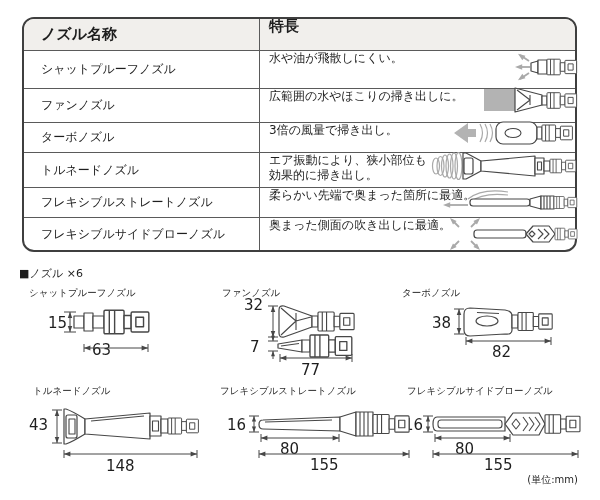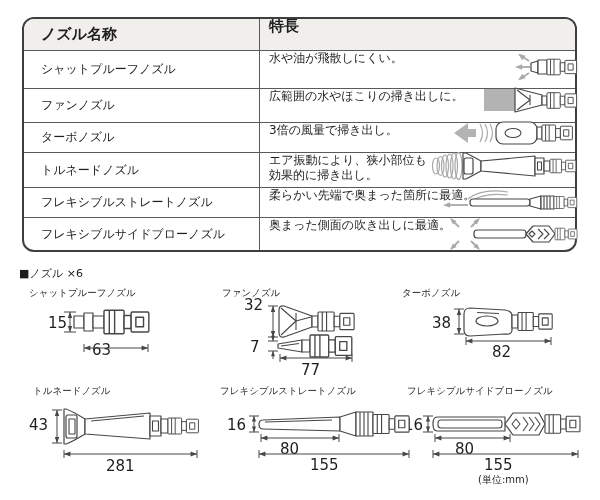--- a/index.html
+++ b/index.html
@@ -22,21 +22,21 @@
   .cname{width:236px;border-right:1px solid #5a5a5a;padding-left:17px;
          display:flex;align-items:center;font-size:12px;letter-spacing:0}
   .cfeat{flex:1;padding-left:9px;display:flex;flex-direction:column;
          justify-content:flex-start;font-size:12px;line-height:15px}
   .hrow .cname,.hrow .cfeat{font-size:15px;font-weight:bold}
 
   
   .heading{position:absolute;left:19px;top:266px;font-size:11px;font-weight:normal}
   .dlabel{position:absolute;font-size:9.5px;color:#2a2a2a;white-space:nowrap}
   .dim-num{position:absolute;font-size:15px;text-align:left;white-space:nowrap}
-  .unit{position:absolute;left:478px;top:473px;width:100px;text-align:left;font-size:10px}
+  .unit{position:absolute;left:478px;top:473px;width:100px;text-align:right;font-size:10px}
 
   
   #art{position:absolute;left:0;top:0;pointer-events:none}
   .fw{fill:#ffffff;stroke:#474747;stroke-width:1.2;stroke-linejoin:round}
   .ln{fill:none;stroke:#474747;stroke-width:1.1;stroke-linejoin:round}
   .gf{fill:#b3b3b3;stroke:none}
   .ga{fill:none;stroke:#a9a9a9;stroke-width:1.8}
   .gas{fill:none;stroke:#a9a9a9;stroke-width:1.2}
   .gah{fill:#a9a9a9;stroke:none}
   .dim{fill:none;stroke:#474747;stroke-width:1}
@@ -101,21 +101,21 @@
 <div class="dlabel" style="left:407px;top:385px">フレキシブルサイドブローノズル</div>
 
 <div class="dim-num" style="left:48px;top:314px;width:18px">15</div>
 <div class="dim-num" style="left:92px;top:341px;width:30px">63</div>
 <div class="dim-num" style="left:244px;top:296px;width:24px">32</div>
 <div class="dim-num" style="left:250px;top:338px;width:16px">7</div>
 <div class="dim-num" style="left:301px;top:361px;width:30px">77</div>
 <div class="dim-num" style="left:432px;top:314px;width:24px">38</div>
 <div class="dim-num" style="left:492px;top:343px;width:30px">82</div>
 <div class="dim-num" style="left:29px;top:416px;width:24px">43</div>
-<div class="dim-num" style="left:106px;top:457px;width:40px">281</div>
+<div class="dim-num" style="left:106px;top:457px;width:40px">148</div>
 <div class="dim-num" style="left:227px;top:416px;width:24px">16</div>
 <div class="dim-num" style="left:280px;top:440px;width:30px">80</div>
 <div class="dim-num" style="left:310px;top:456px;width:40px">155</div>
 <div class="dim-num" style="left:404px;top:416px;width:24px">16</div>
 <div class="dim-num" style="left:455px;top:440px;width:30px">80</div>
 <div class="dim-num" style="left:484px;top:456px;width:40px">155</div>
 
 <div class="unit">(単位:mm)</div>
 
 <svg id="art" width="600" height="500" viewBox="0 0 600 500">

